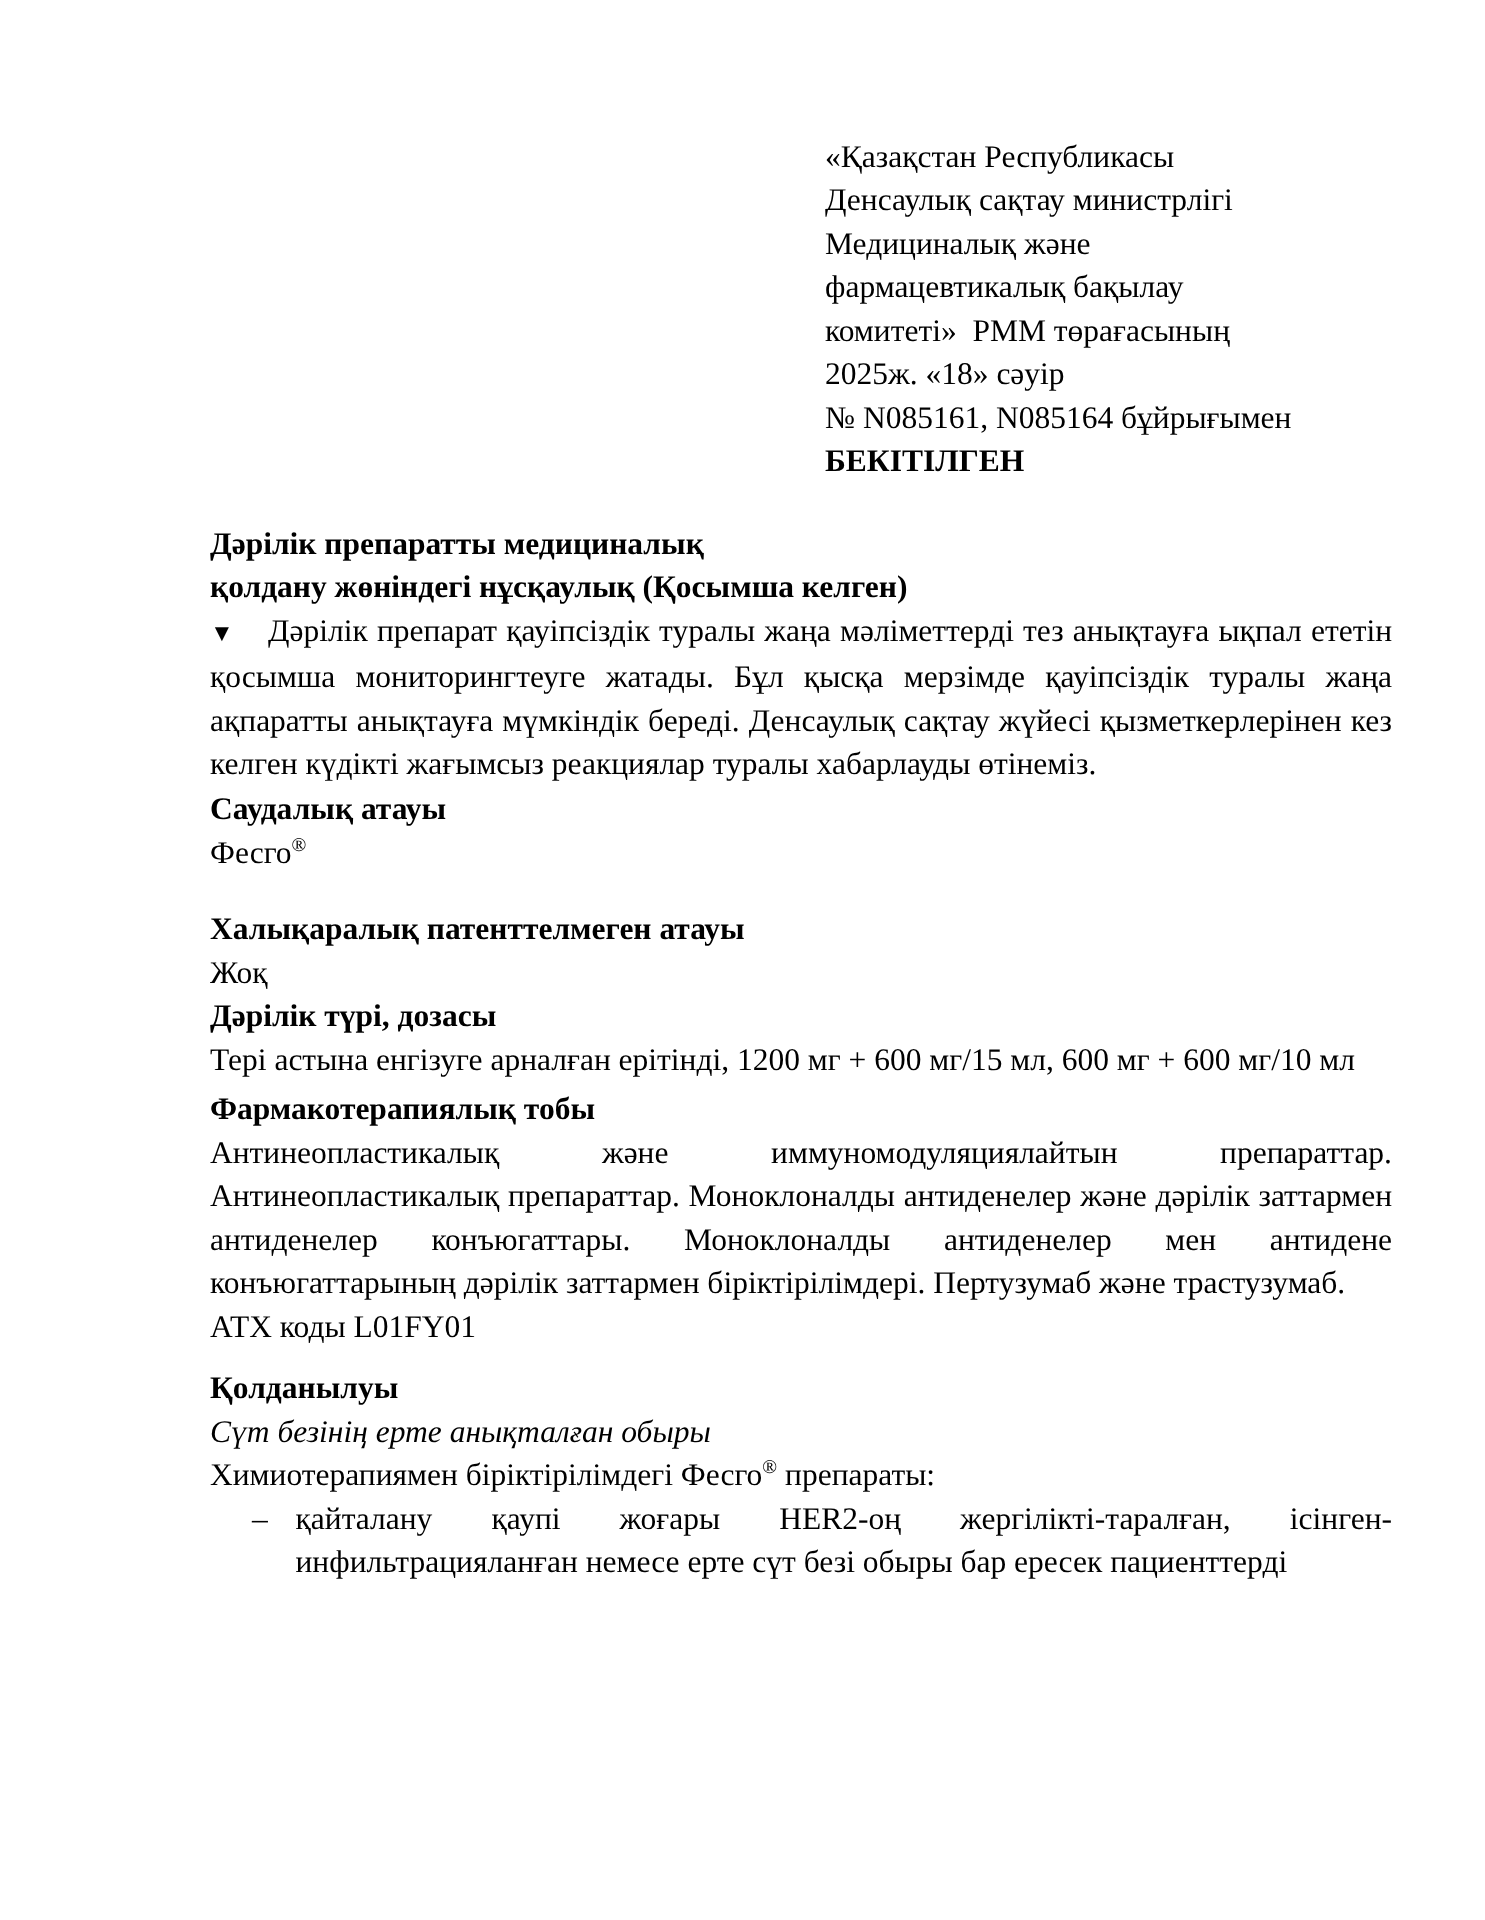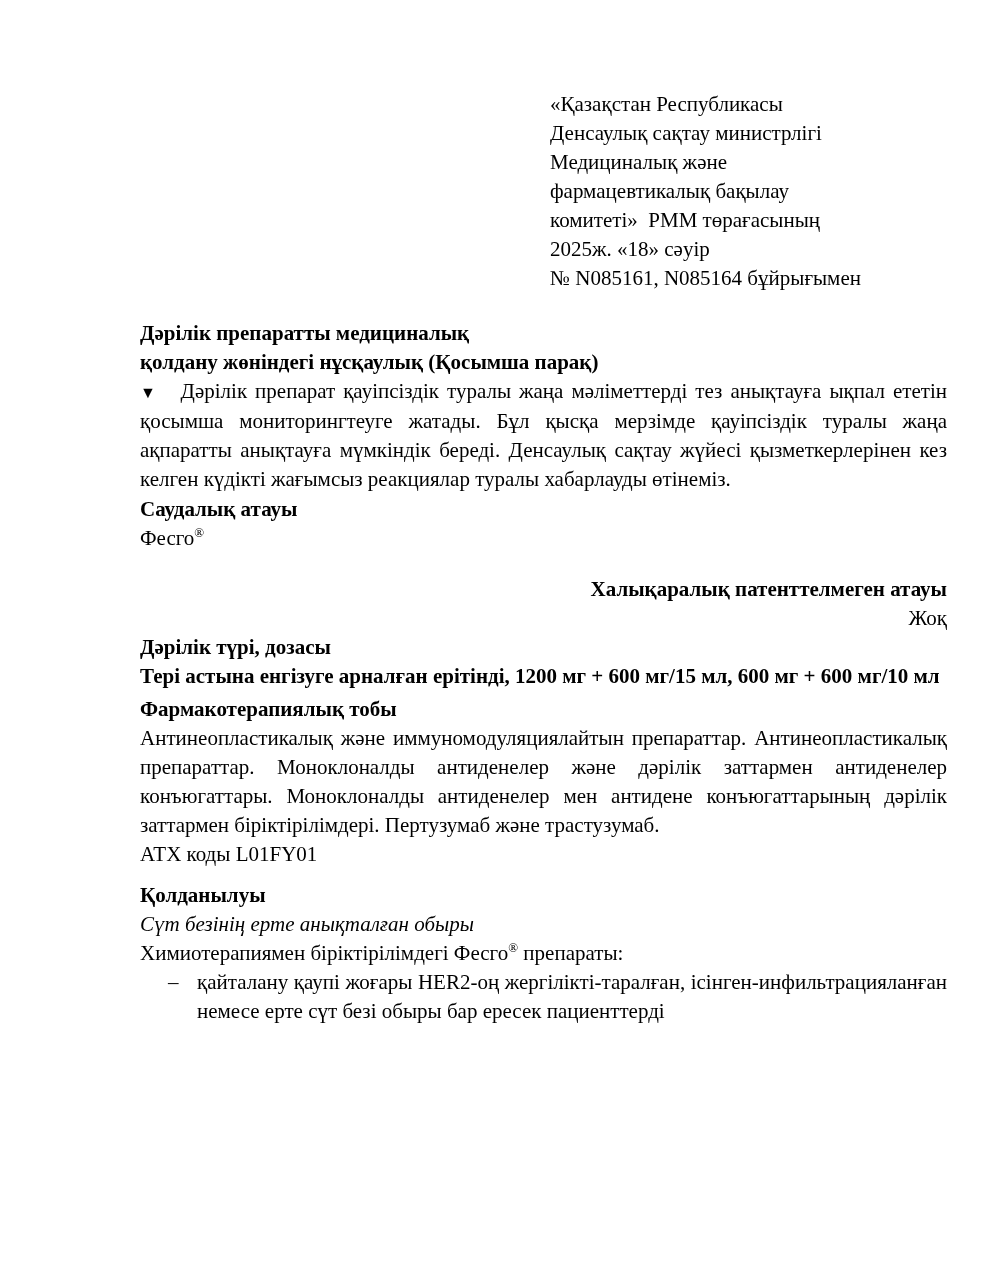--- a/index.html
+++ b/index.html
@@ -7,44 +7,44 @@
     position:relative;
     width:990px;
     height:1280px;
     margin:0 auto;
     background:#ffffff;
     color:#000000;
     font-family:"Liberation Serif","DejaVu Serif",serif;
     font-size:21px;
     line-height:29px;
     box-sizing:border-box;
-    padding:90px 43px 40px 140px;
+    padding:90px 62px 40px 140px;
     overflow:hidden;
   }
   .approval { margin-left:410px; }
   .approval-line { white-space:pre; }
   .approval-approved { font-weight:bold; white-space:pre; }
 
   .doc-title {
     width:710px;
     margin-top:26px;
     font-weight:bold;
   }
 
   .intro {
     text-align:justify;
   }
   .intro-marker { font-size:16px; }
   .tabgap { display:inline-block; width:22px; }
 
   .section-heading { font-weight:bold; }
   .sec-trade { margin-top:1px; }
-  .sec-inn { margin-top:22px;text-align:right; }
+  .sec-inn { margin-top:22px; }
   .sec-dosage { }
-  .sec-dosage .section-body { text-align:justify;font-weight:bold; }
+  .sec-dosage .section-body { text-align:justify; }
   .sec-pharma { margin-top:4px; }
   .sec-pharma .section-body { text-align:justify; }
   .sec-indications { margin-top:12px; }
 
   .sub-italic { font-style:italic; }
 
   .bullet {
     position:relative;
     padding-left:57px;
     text-align:justify;
@@ -66,25 +66,26 @@
 <div class="page">
 
   <div class="approval">
     <div class="approval-line">«Қазақстан Республикасы</div>
     <div class="approval-line">Денсаулық сақтау министрлігі</div>
     <div class="approval-line">Медициналық және</div>
     <div class="approval-line">фармацевтикалық бақылау</div>
     <div class="approval-line">комитеті»  РММ төрағасының</div>
     <div class="approval-line">2025ж. «18» сәуір</div>
     <div class="approval-line">№ N085161, N085164 бұйрығымен</div>
+    <div class="approval-approved">БЕКІТІЛГЕН</div>
   </div>
 
   <div class="doc-title">
     <div>Дәрілік препаратты медициналық</div>
-    <div>қолдану жөніндегі нұсқаулық (Қосымша парақ)</div>
+    <div>қолдану жөніндегі нұсқаулық (Қосымша келген)</div>
   </div>
 
   <div class="intro">
     <span class="intro-marker">▼</span><span class="tabgap"></span><span>Дәрілік препарат қауіпсіздік туралы жаңа мәліметтерді тез анықтауға ықпал ететін қосымша мониторингтеуге жатады. Бұл қысқа мерзімде қауіпсіздік туралы жаңа ақпаратты анықтауға мүмкіндік береді. Денсаулық сақтау жүйесі қызметкерлерінен кез келген күдікті жағымсыз реакциялар туралы хабарлауды өтінеміз.</span>
   </div>
 
   <div class="section sec-trade">
     <div class="section-heading">Саудалық атауы</div>
     <div class="section-body">
       <span>Фесго</span><sup class="reg">®</sup>

